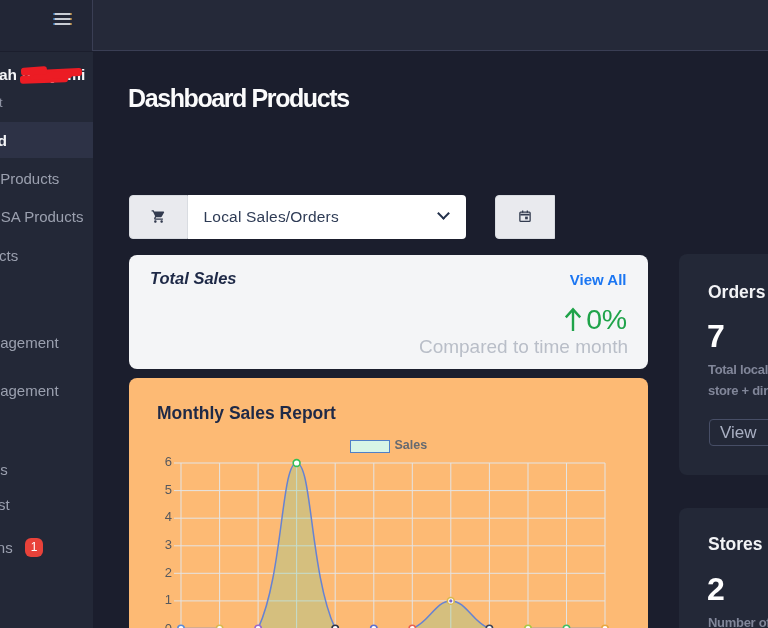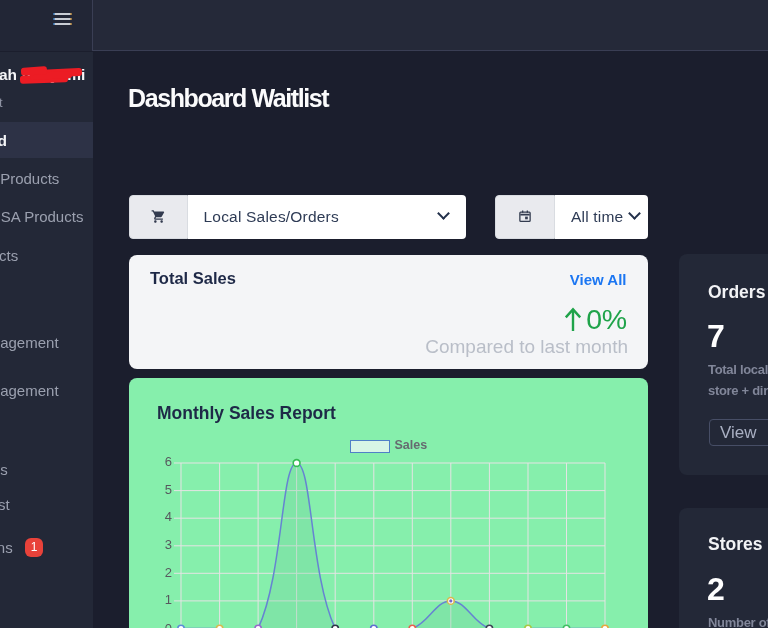--- a/index.html
+++ b/index.html
@@ -30,28 +30,28 @@
   .grp { top:194.5px; height:44px; display:flex;align-items:flex-end; }
   .addon { height:44px; background:#E9EAEE; border:1px solid #D9DCE1;
     border-radius:4px 0 0 4px; display:flex; align-items:center; justify-content:center; }
   .selbox { height:44px; background:#FFFFFF; border-radius:0 4px 4px 0; position:relative;
     color:#2E3B55; font-size:15.5px; letter-spacing:0.2px; display:flex; align-items:center; }
   .chev { position:absolute; width:9px; height:9px; border-right:2.4px solid #22304A;
     border-bottom:2.4px solid #22304A; transform:rotate(45deg); top:14px; }
 
   
   #card1 { left:129px; top:255px; width:518.5px; height:113.5px; background:#F4F5F7; border-radius:8px; }
-  #ts-title { left:21px; top:14px; font-size:16.5px; font-weight:bold; color:#1E2947; }
+  #ts-title { left:21px; top:14px; font-size:16.5px; font-weight:bold; color:#1E2947;font-style:italic; }
   #viewall { right:21px; top:15.5px; font-size:15px; font-weight:bold; color:#1B76F2; }
   #amount { left:20px; top:43.5px; font-size:30px; font-weight:bold; color:#232E4D; letter-spacing:0px; }
   #pct { right:21px; top:48px; font-size:28.5px; letter-spacing:-0.5px; color:#1FA34A; display:flex; align-items:center; }
   #cmp { right:19.5px; top:81px; font-size:19px; color:#B9BEC8; }
 
   
-  #card2 { left:129px; top:377.5px; width:518.5px; height:250.5px; background:#86efac; border-radius:8px 8px 0 0; }
+  #card2 { left:129px; top:377.5px; width:518.5px; height:250.5px; background:#fdba74; border-radius:8px 8px 0 0; }
   #msr { left:28px; top:25px; font-size:17.5px; font-weight:bold; color:#1E2947; }
   #legend-box { left:221px; top:62.5px; width:40px; height:13px; background:#D8F5E6; border:1.5px solid #5080C8; }
   #legend-txt { left:265.5px; top:60.5px; font-size:12.5px; color:#666A70;font-weight:bold; }
 
   
   .rcard { left:678.5px; width:130px; background:#232837; border-radius:8px; overflow:hidden; }
   .rtitle { left:29.5px; font-size:17.5px; font-weight:bold; color:#F2F3F5; white-space:nowrap; }
   .rnum { left:28.5px; font-size:32px; font-weight:bold; color:#FFFFFF; }
   .rsub { left:29.5px; font-size:13px; font-weight:bold; color:#818699; white-space:nowrap; line-height:21px; letter-spacing:-0.3px; }
   #viewbtn { left:30px; top:165px; width:95px; height:27.5px; border:1px solid #474E66; border-radius:4px;
@@ -80,21 +80,21 @@
   <div class="side-item mi" style="top:194.5px; text-indent:-41px;">Products</div>
   <div class="side-item mi" style="top:282px; text-indent:-29px;">Management</div>
   <div class="side-item mi" style="top:330px; text-indent:-29px;">Management</div>
   <div class="side-item mi" style="top:409px; text-indent:-38px;">Orders</div>
   <div class="side-item mi" style="top:443.5px; text-indent:-38px;">Waitlist</div>
   <div class="side-item mi" style="top:487px; text-indent:-69px;">Notifications</div>
   <div class="abs" style="left:25px; top:485.5px; width:18px; height:19.5px; background:#E8423A; border-radius:6px;
        color:#fff; font-size:12px; text-align:center; line-height:19.5px;">1</div>
 </div>
 
-<div class="abs" id="h1">Dashboard Waitlist</div>
+<div class="abs" id="h1">Dashboard Products</div>
 
 <div class="abs grp" style="left:129px;">
   <div class="addon" style="width:59px;">
     <svg width="15" height="15" viewBox="0 0 24 24" fill="#333B4F">
       <path d="M7 18c-1.1 0-1.99.9-1.99 2S5.9 22 7 22s2-.9 2-2-.9-2-2-2zM1 2v2h2l3.6 7.59-1.35 2.45c-.16.28-.25.61-.25.96 0 1.1.9 2 2 2h12v-2H7.42c-.14 0-.25-.11-.25-.25l.03-.12.9-1.63h7.45c.75 0 1.41-.41 1.75-1.03l3.58-6.49c.08-.14.12-.31.12-.47 0-.55-.45-1-1-1H5.21l-.94-2H1zm16 16c-1.1 0-1.99.9-1.99 2s.89 2 1.99 2 2-.9 2-2-.9-2-2-2z"></path>
     </svg>
   </div>
   <div class="selbox" style="width:277.5px; padding-left:15.5px;">Local Sales/Orders
     <div class="chev" style="right:18px;"></div>
   </div>
@@ -103,33 +103,30 @@
 <div class="abs grp" style="left:495px;">
   <div class="addon" style="width:60px;">
     <svg width="14" height="15" viewBox="0 0 24 24" fill="none" stroke="#333B4F" stroke-width="2.2">
       <rect x="3.2" y="4.5" width="17.6" height="16" rx="1.5"></rect>
       <line x1="8" y1="1.8" x2="8" y2="5.5"></line>
         <line x1="16" y1="1.8" x2="16" y2="5.5"></line>
       <line x1="4" y1="8.8" x2="20" y2="8.8" stroke-width="3"></line>
       <rect x="12.2" y="12.2" width="4.6" height="4.6" fill="#333B4F" stroke="none"></rect>
     </svg>
   </div>
-  <div class="selbox" style="width:93px; padding-left:16px;">All time
-    <div class="chev" style="right:9px;"></div>
-  </div>
 </div>
 
 <div class="abs" id="card1">
   <div class="abs" id="ts-title">Total Sales</div>
   <div class="abs" id="viewall">View All</div>
   <div class="abs" id="pct"><svg width="18" height="25" viewBox="0 0 18 25" style="margin-right:4px;" fill="none" stroke="#1FA34A" stroke-width="2.4">
         <path d="M9 24 L9 2.8"></path>
         <path d="M1.8 10.4 L9 2.4 L16.2 10.4"></path>
       </svg>0%</div>
-  <div class="abs" id="cmp">Compared to last month</div>
+  <div class="abs" id="cmp">Compared to time month</div>
 </div>
 
 <div class="abs" id="card2">
   <div class="abs" id="msr">Monthly Sales Report</div>
   <div class="abs" id="legend-box"></div>
   <div class="abs" id="legend-txt">Sales</div>
   <svg class="abs" style="left:0; top:52.5px;" width="518" height="198" viewBox="0 0 518 198">
     <g stroke="#E4E4E4" stroke-width="1">
       <line x1="45" y1="33" x2="476" y2="33"></line>
       <line x1="45" y1="60.6" x2="476" y2="60.6"></line>

